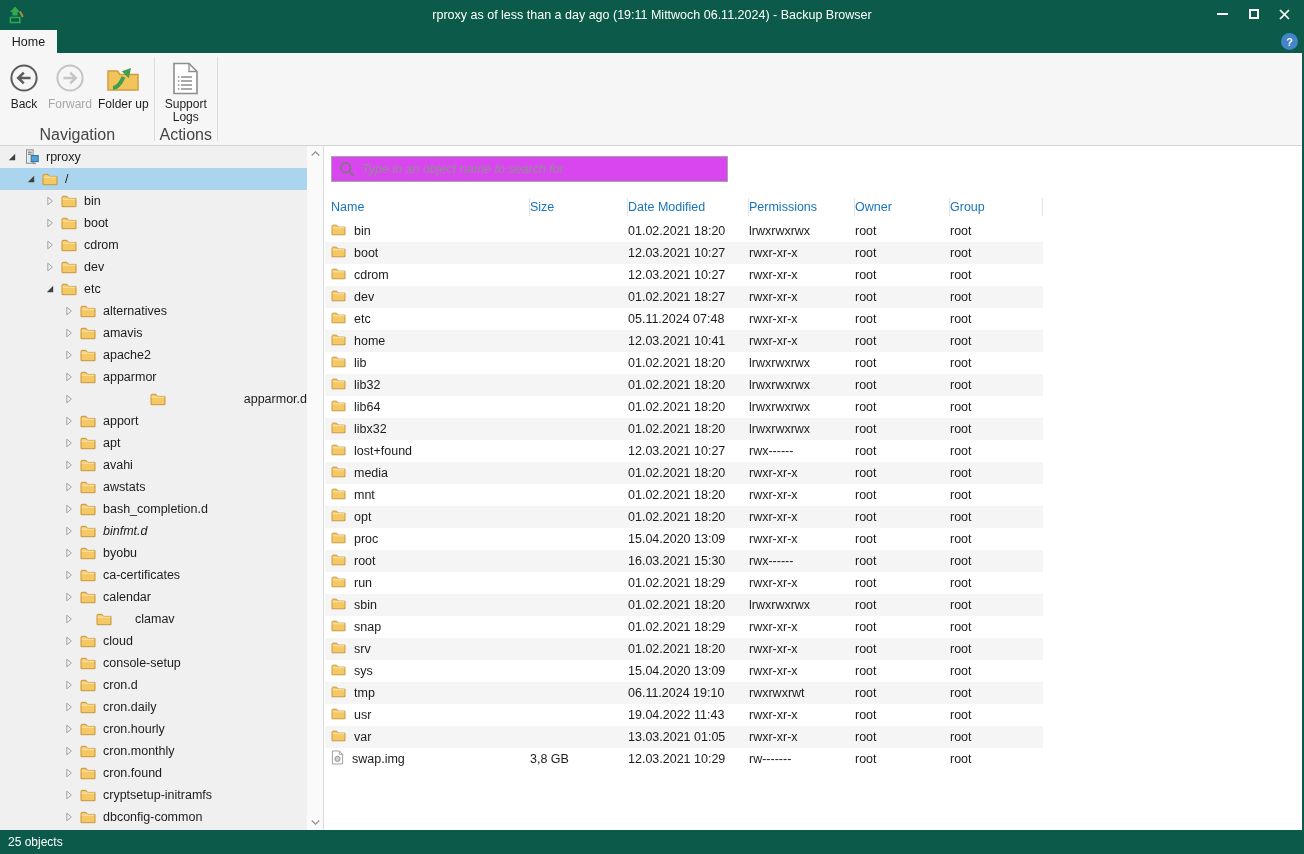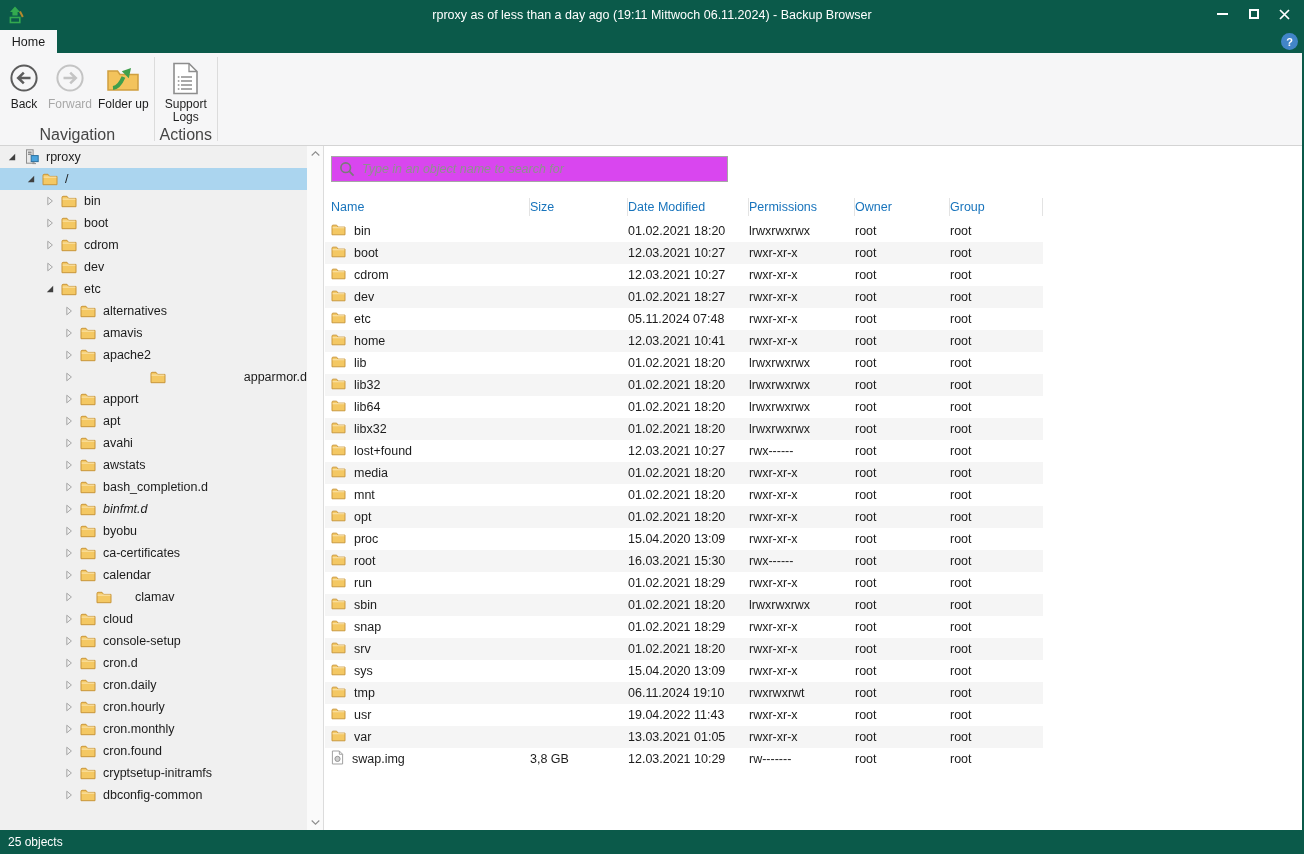--- a/index.html
+++ b/index.html
@@ -313,20 +313,33 @@
               <use href="#sym-exp-closed"></use>
             </svg>
           </span>
           <span class="tree-ico">
             <svg width="16" height="14" viewBox="0 0 16 14">
               <use href="#sym-folder"></use>
             </svg>
           </span>
           <span class="tree-label">apache2</span>
         </div>
+        <div class="tree-row" style="padding-left: 61px;">
+          <span class="expander">
+            <svg width="10" height="10" viewBox="0 0 10 10">
+              <use href="#sym-exp-closed"></use>
+            </svg>
+          </span>
+          <span class="tree-ico">
+            <svg width="16" height="14" viewBox="0 0 16 14">
+              <use href="#sym-folder"></use>
+            </svg>
+          </span>
+          <span class="tree-label">apparmor</span>
+        </div>
         <div class="tree-row" style="padding-left: 61px; justify-content: space-between;">
           <span class="expander">
             <svg width="10" height="10" viewBox="0 0 10 10">
               <use href="#sym-exp-closed"></use>
             </svg>
           </span>
           <span class="tree-ico">
             <svg width="16" height="14" viewBox="0 0 16 14">
               <use href="#sym-folder"></use>
             </svg>

